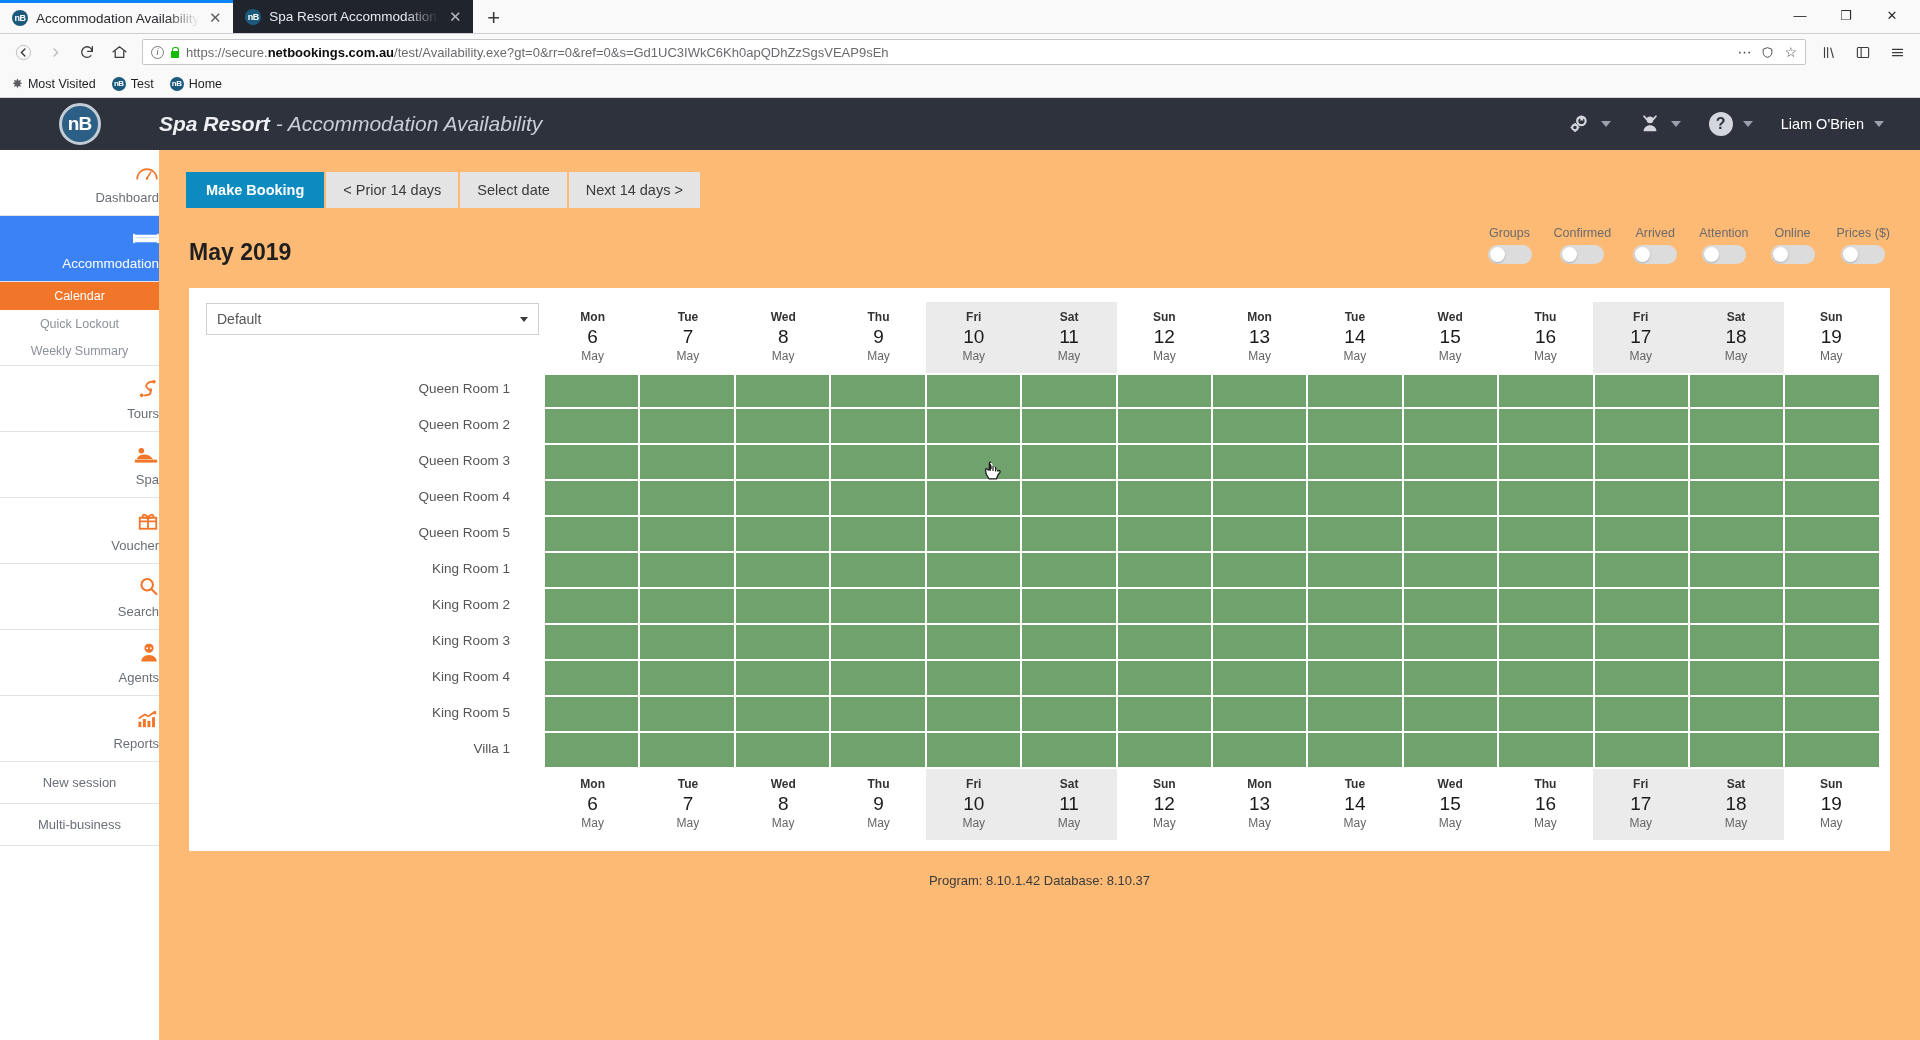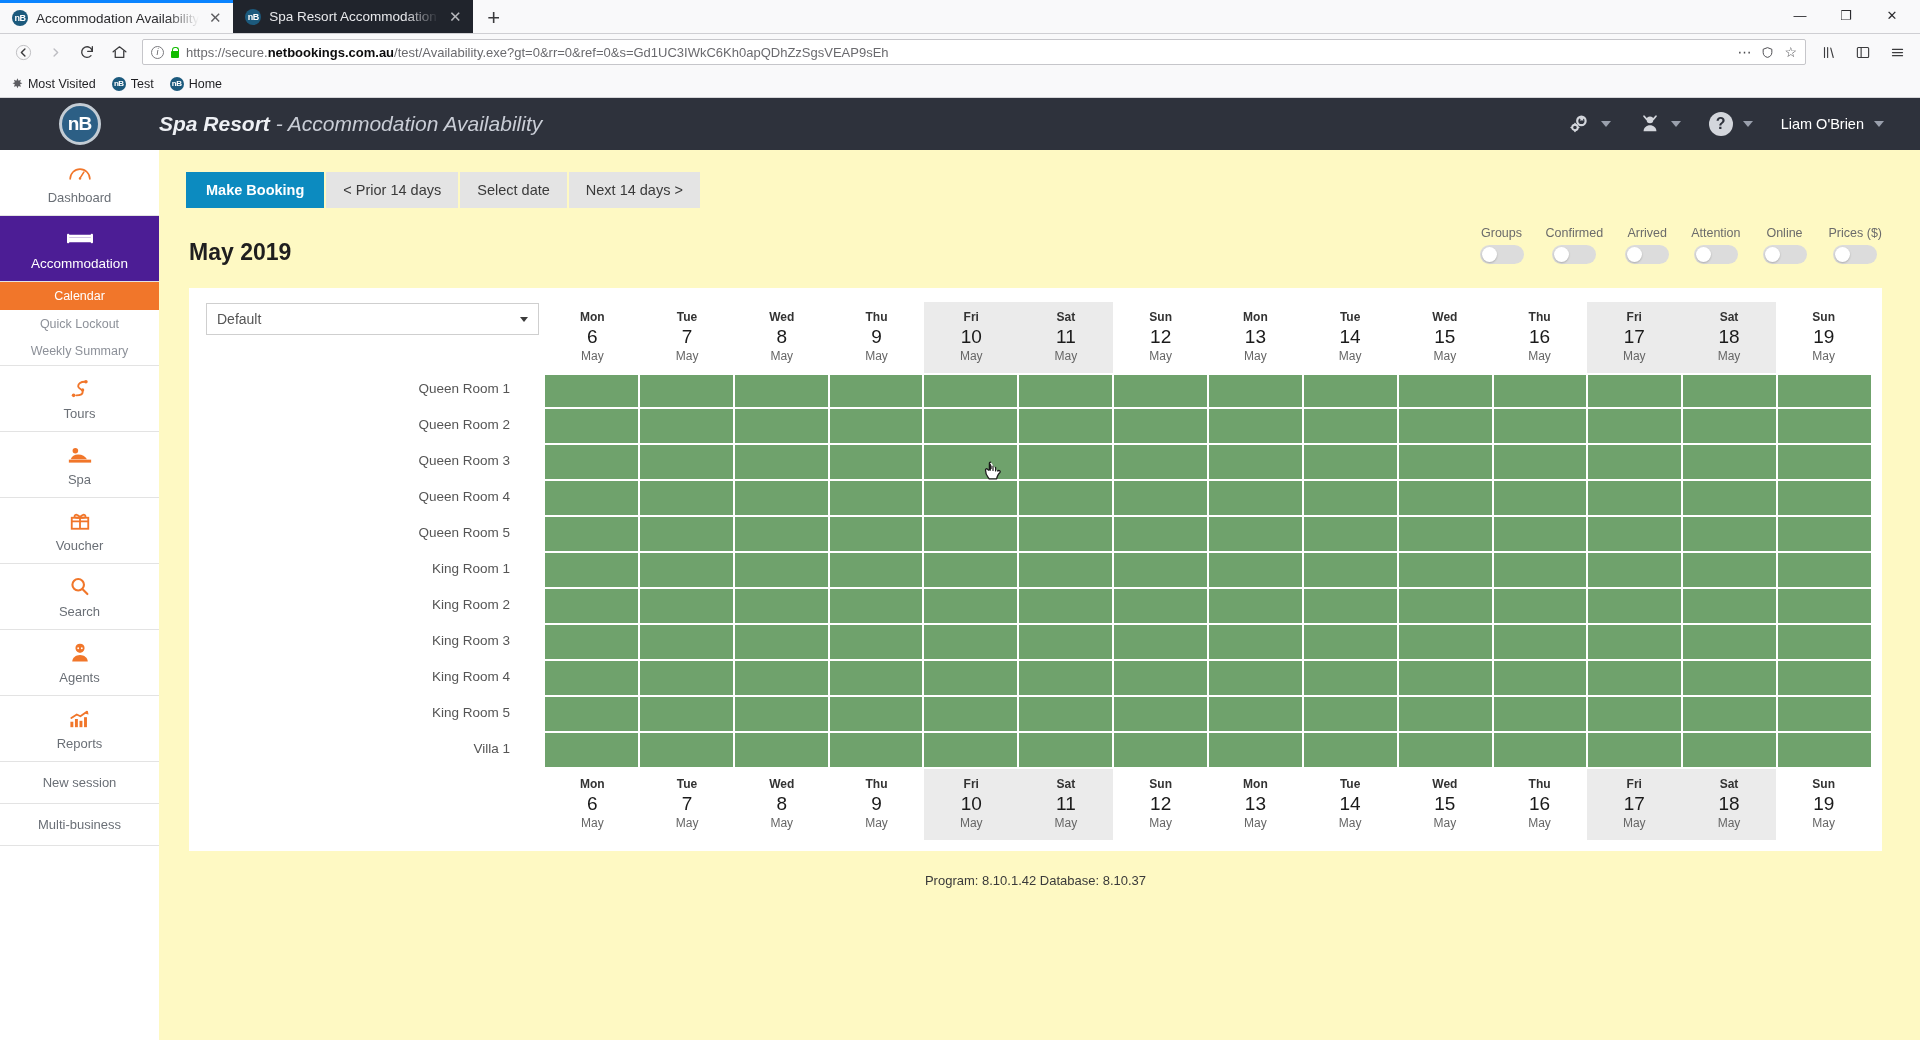--- a/index.html
+++ b/index.html
@@ -105,34 +105,34 @@
            border-top:6px solid #9aa0ad; }
   .username { color: #ffffff; font-size: 14.5px; white-space: nowrap; }
   .qmark { width:24px;height:24px;border-radius:50%;background:#d3d6dc;color:#2e323c;
            font-size:16px;font-weight:700;display:flex;align-items:center;justify-content:center; }
 
   .body { flex: 1; display: flex; overflow: hidden; }
 
   
   .sidebar { width: 159px; background: #ffffff; flex: none; }
   .snav { border-bottom: 1px solid #e3e3e3; padding: 11px 0 10px;
-          display:flex; flex-direction:column; align-items:center; gap:6px; }
+          display:flex; flex-direction:column; align-items:flex-end; gap:6px; }
   .snav .lbl { font-size: 13px; color: #6a6f76; }
-  .snav.active { background: #4c1d95; }
+  .snav.active { background: #3b82f6; }
   .snav.active .lbl { color: #ffffff; font-size: 13.5px; }
   .sico { height: 23px; display:flex; align-items:center; justify-content:center; color:#f1762a; }
   .snav.active .sico { color: #ffffff; }
   .ssub { height: 28px; display: flex; align-items: center; justify-content: center;
           font-size: 12.5px; color: #8d9199; }
   .ssub.sel { background: #f1762a; color: #ffffff; font-weight: 400; }
   .splain { height: 42px; display:flex; align-items:center; justify-content:center;
             font-size: 13px; color: #6a6f76; border-bottom: 1px solid #e3e3e3; }
 
   
-  .main { flex: 1; overflow: hidden; padding: 0 8px 0 0; background: #fef9c3; }
+  .main { flex: 1; overflow: hidden; padding: 0 0 0 0; background: #fdba74; }
   .toolbar { display: flex; gap: 2px; padding: 22px 0 0 27px; }
   .tbtn { height: 36px; padding: 0 17px; display: flex; align-items: center;
           font-size: 14.5px; color: #3a3a3a; background: #e4e4e4; border: none; }
   .tbtn.primary { background: #0c8bc0; color: #fff; font-weight: 700; padding: 0 20px; }
 
   .monthrow { display: flex; align-items: flex-end; padding: 18px 30px 0 30px; }
   .month { font-size: 23px; font-weight: 700; color: #1f1f1f; }
   .toggles { margin-left: auto; display: flex; gap: 22px; padding-bottom: 2px; }
   .tgl { display: flex; flex-direction: column; align-items: center; gap: 5px; }
   .tgl .tlbl { font-size: 12.5px; color: #6b6b6b; }

